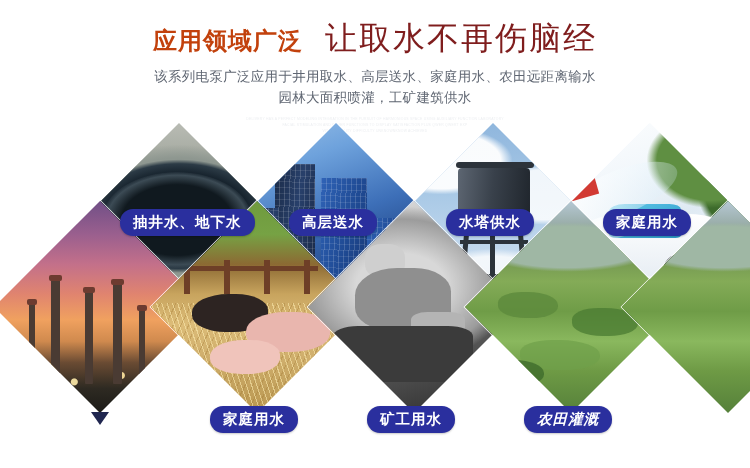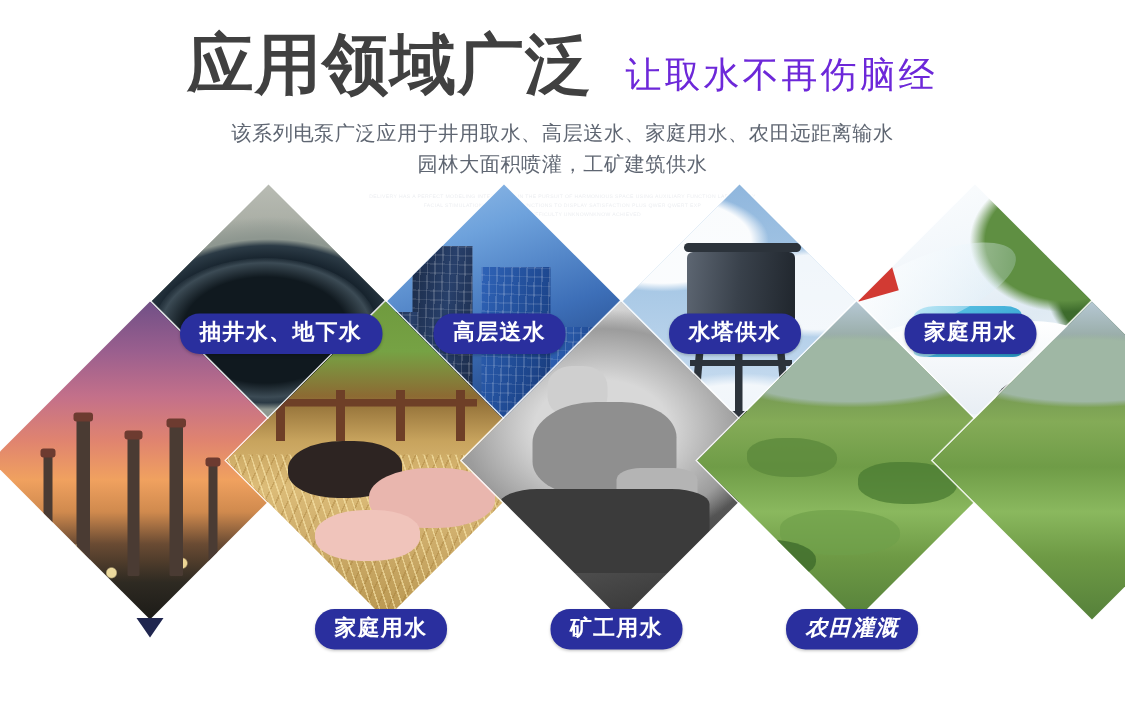--- a/index.html
+++ b/index.html
@@ -11,25 +11,25 @@
   }
   .stage{position:absolute;inset:0;width:750px;height:468px;overflow:hidden;}
 
   
   .header{position:absolute;left:0;top:0;width:750px;text-align:center;}
   .title-row{
     display:flex;align-items:baseline;justify-content:center;
     gap:22px;padding-top:22px;white-space:nowrap;
   }
   .title-main{
-    font-size:44px;font-weight:bold;color:#404040;
+    font-size:24px;font-weight:bold;color:#c2410c;
     letter-spacing:1px;line-height:1;
   }
   .title-sub{
-    font-size:24px;font-weight:normal;color:#6d28d9;
+    font-size:32px;font-weight:normal;color:#7f1d1d;
     letter-spacing:2px;line-height:1;
   }
   .lead{
     margin-top:13px;font-size:13.5px;color:#5f6672;
     line-height:1.55;letter-spacing:.3px;
   }
   .lead-2{letter-spacing:.3px;}
   .micro{
     margin-top:7px;color:#eceef1;font-size:3.4px;
     line-height:1.85;letter-spacing:.25px;

